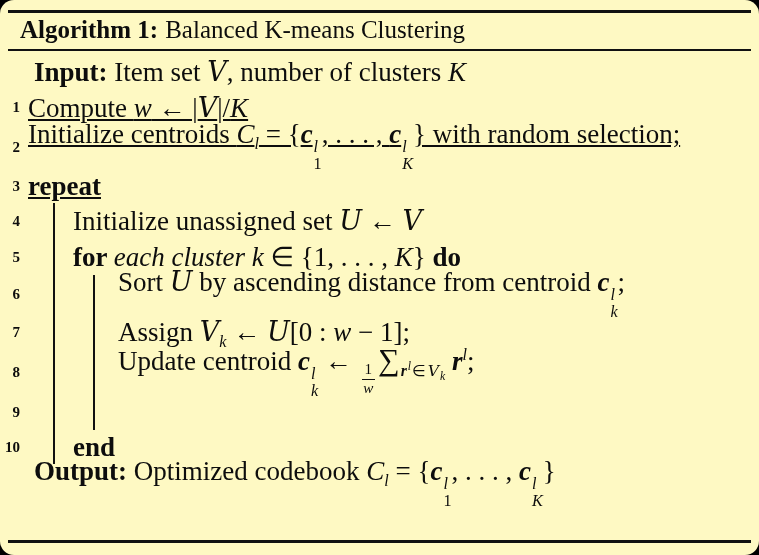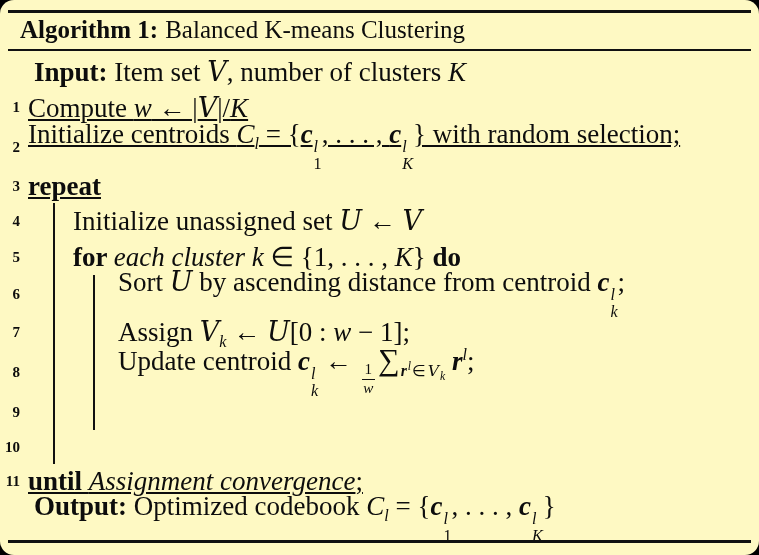--- a/index.html
+++ b/index.html
@@ -142,24 +142,21 @@
           </span><span class="sg rm sumop">∑</span><sub class="sumsub"><span class="sg bi">r</span><sup class="it">l</sup><span class="sg rm">∈</span><span class="sg cal">V</span><sub class="it">k</sub></sub><span class="sg rm"> </span><span class="sg bi">r</span><sup class="it">l</sup><span class="sg rm">;</span></span>
       </div>
       <div class="row ind2 h36">
         <span class="num">9</span>
         <span class="bar b1"></span>
         <span class="bar b2"></span>
       </div>
       <div class="row ind1 h34">
         <span class="num">10</span>
         <span class="bar b1"></span>
-      </div>
-      <div class="row ind0">
-        <span class="num">11</span>
-        <span class="content"><span class="sg bf">until </span><span class="sg it">Assignment convergence</span><span class="sg rm">;</span></span>
+        <span class="content"><span class="sg bf">end</span></span>
       </div>
       <div class="row io h40">
         <span class="num"></span>
         <span class="content"><span class="sg bf">Output:</span><span class="sg rm"> Optimized codebook </span><span class="sg it">C</span><sub class="it">l</sub><span class="sg rm"> = {</span><span class="sg bi">c</span><span class="msk">
             <span class="up it">l</span>
             <span class="dn rm">1</span>
           </span><span class="sg rm">, . . . , </span><span class="sg bi">c</span><span class="msk">
             <span class="up it">l</span>
             <span class="dn it">K</span>
           </span><span class="sg rm">}</span></span>

